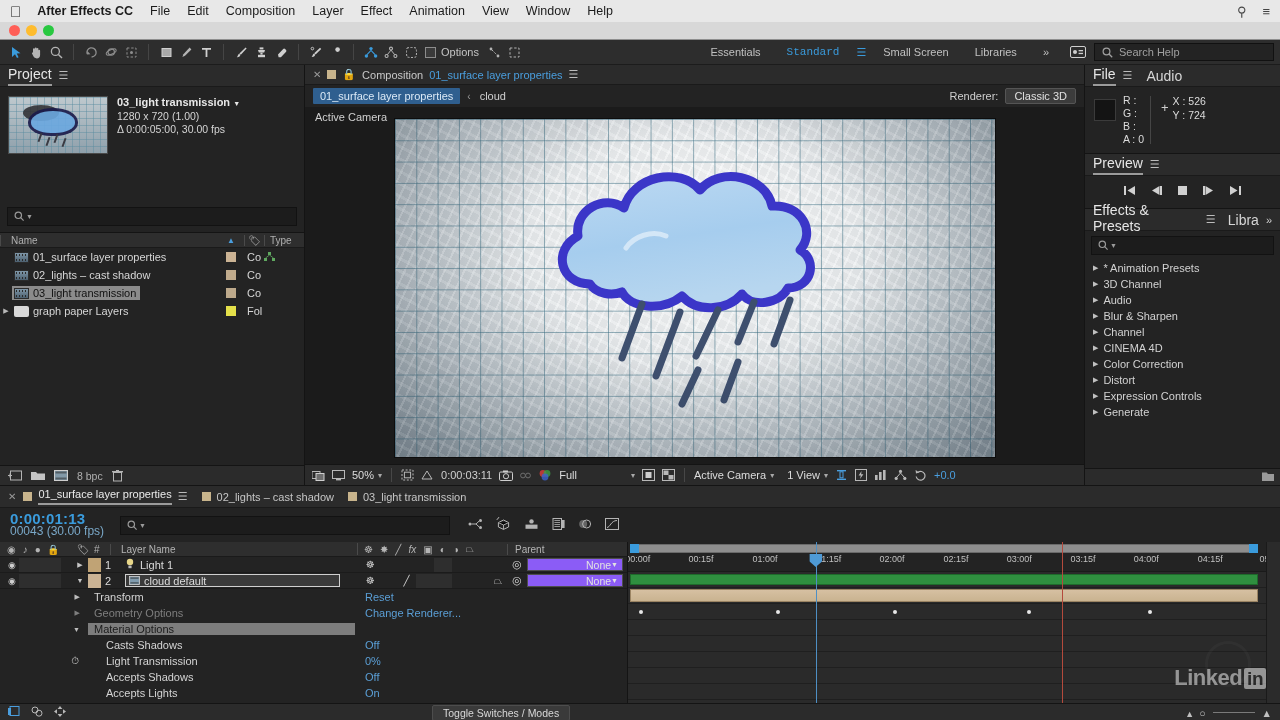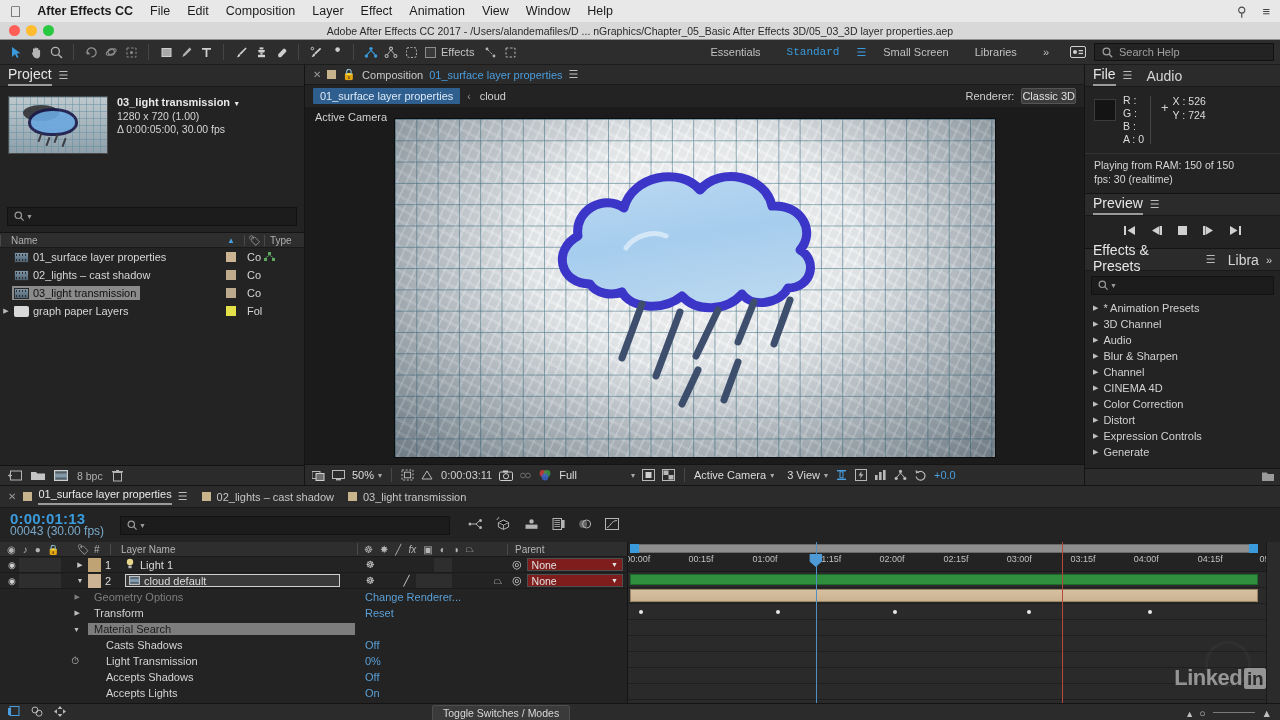--- a/index.html
+++ b/index.html
@@ -85,21 +85,21 @@
   .comphdr{ height:20px; background:#2b2b2b; display:flex; align-items:center; gap:6px; padding:0 8px; border-bottom:1px solid #1a1a1a; font-size:11px;}
   .comphdr .x{ color:#9a9a9a; font-size:10px;}
   .comphdr .sq{ width:9px;height:9px;background:#c8b48c;}
   .comphdr .lk{ color:#b49a6a; font-size:11px; font-weight:bold;}
   .comphdr .blue{ color:#4a9ede; }
   .crumbrow{ height:22px; display:flex; align-items:center; padding:0 8px; background:#232323; font-size:11px;}
   .crumb{ background:#2f5f8f; color:#dbe9f6; padding:2px 7px; border-radius:1px;}
   .crumb2{ color:#d0d0d0; margin-left:9px;}
   .crumbsep{ color:#9a9a9a; margin-left:7px; font-size:10px;}
   .rend{ margin-left:auto; display:flex; align-items:center; gap:7px; color:#cfcfcf;}
-  .rendbtn{ background:#3c3c3c; border:1px solid #555; padding:1px 0; border-radius:2px; color:#e0e0e0;}
+  .rendbtn{ background:#3c3c3c; border:1px solid #555; padding:1px 8px; border-radius:2px; color:#e0e0e0;}
   .viewport{ flex:1; background:#1b1b1b; display:flex; align-items:flex-start; justify-content:center; position:relative; padding-top:0; }
   .acam{ position:absolute; left:10px; top:4px; font-size:11px; color:#d0d0d0; }
   .stage{ width:600px; height:338px; margin-top:12px; position:relative; overflow:hidden;
      background:
       radial-gradient(ellipse at 50% 35%, #fdfdfd 0%, #e9ecee 38%, #c6ced3 70%, #9ba7ae 100%);
      box-shadow:0 0 0 1px #0d0d0d;}
   .stage .paper{ position:absolute; inset:0; opacity:.55;
      background-image:
        repeating-linear-gradient(115deg, rgba(255,255,255,.45) 0 2px, rgba(0,0,0,.03) 2px 9px),
        repeating-linear-gradient(28deg, rgba(255,255,255,.3) 0 3px, rgba(0,0,0,.035) 3px 11px);}
@@ -167,21 +167,21 @@
   .lrow .eyes .cell.dk{ background:#2e2e2e; }
   .lrow .tri{ width:16px; text-align:center; font-size:7px; color:#c6c6c6;}
   .lrow .lbl{ width:13px; height:14px; }
   .lrow .num{ width:20px; padding-left:4px; color:#dcdcdc;}
   .lrow .lname{ flex:1; display:flex; align-items:center; gap:5px; padding-left:4px;}
   .nameedit{ border:1px solid #cfcfcf; background:#3a3a3a; padding:0 3px; height:13px; display:flex; align-items:center; gap:4px; width:215px;}
   .lrow .switches{ width:150px; display:flex; align-items:center; gap:0; padding-left:4px;}
   .sw{ width:19px; height:14px; display:flex;align-items:center;justify-content:center;font-size:10px;color:#d0d0d0;}
   .sw.dk{ background:#2e2e2e;}
   .lrow .par{ width:120px; display:flex; align-items:center; gap:5px; padding-left:5px;}
-  .parsel{ background:#7f1d1d; border:1px solid #4e4e4e; height:13px; flex:1; display:flex; align-items:center; justify-content:space-between; padding:0 4px; font-size:10.5px; color:#e2e2e2; margin-right:4px;}
+  .parsel{ background:#8b5cf6; border:1px solid #4e4e4e; height:13px; flex:1; display:flex; align-items:center; justify-content:flex-end; padding:0 4px; font-size:10.5px; color:#e2e2e2; margin-right:4px;}
   .prow{ height:16px; display:flex; align-items:center; font-size:11px; }
   .prow .ind{ width:88px; display:flex; align-items:center; justify-content:flex-end; padding-right:4px; }
   .prow .pname{ width:267px; padding-left:6px; color:#d4d4d4;}
   .prow.sel .pname{ background:#7d7d7d; color:#1a1a1a;}
   .prow.dim .pname{ color:#7e7e7e;}
   .prow .pval{ flex:1; color:#5b9fd6; padding-left:10px;}
   .prow .tri{ font-size:7px; color:#bdbdbd; margin-right:4px;}
   .prow .tri.dim{ color:#7e7e7e;}
   .prow .stw{ margin-right:5px; color:#c4c4c4; font-size:10px;}
 
@@ -231,21 +231,20 @@
   <span class="ricon">⚲</span>
   <span class="ricon">≡</span>
 </div>
 
 <div class="titlebar">
   <div class="traffic">
     <i class="t-red"></i>
     <i class="t-yel"></i>
     <i class="t-grn"></i>
   </div>
-  <div class="titletext">Adobe After Effects CC 2017 - /Users/alandemafiles/D ... nGraphics/Chapter_05_Basic After Effects 3D/05_03_3D layer properties.aep</div>
 </div>
 
 <div class="aetool">
   <span class="tbtn sel">
     <svg width="11" height="13" viewBox="0 0 11 13">
         <path d="M1 1 L1 11 L4 8.3 L6 12 L7.6 11.2 L5.7 7.6 L9.5 7.3 Z" fill="#3a9bdc"></path>
       </svg>
   </span>
   <span class="tbtn">
     <svg width="13" height="13" viewBox="0 0 13 13">
@@ -344,21 +343,21 @@
         <path d="M7 4.1 L3.3 8.7 M7 4.1 L10.7 8.7" stroke="#b4b4b4" stroke-width="1"></path>
       </svg>
   </span>
   <span class="tbtn">
     <svg width="13" height="13" viewBox="0 0 13 13">
         <path d="M2 2 Q6.5 1 11 2 Q12 6.5 11 11 Q6.5 12 2 11 Q1 6.5 2 2z" fill="none" stroke="#b4b4b4" stroke-width="1" stroke-dasharray="2 1.5"></path>
       </svg>
   </span>
   <span class="snapwrap">
     <span class="snapbox"></span>
-    <span>Effects</span>
+    <span>Options</span>
   </span>
   <span class="tbtn" style="margin-left:6px">
     <svg width="13" height="13" viewBox="0 0 13 13">
         <circle cx="3" cy="3" r="1.4" fill="#b4b4b4"></circle>
         <circle cx="10" cy="10" r="1.4" fill="#b4b4b4"></circle>
         <path d="M4 4 L9 9" stroke="#b4b4b4" stroke-width="1" stroke-dasharray="2 1.4"></path>
       </svg>
   </span>
   <span class="tbtn">
     <svg width="13" height="13" viewBox="0 0 13 13">
@@ -644,21 +643,21 @@
             <rect x="1.5" y="1.5" width="5" height="4.5" fill="#b8b8b8"></rect>
             <rect x="6.5" y="6" width="5" height="4.5" fill="#b8b8b8"></rect>
           </svg>
       </span>
       <span class="fsep"></span>
       <span class="ddn">
         <span class="cv">Active Camera</span>
         <span class="ca">▾</span>
       </span>
       <span class="ddn" style="margin-left:6px">
-        <span class="cv">3 View</span>
+        <span class="cv">1 View</span>
         <span class="ca">▾</span>
       </span>
       <span class="ic" style="color:#4a9ede">
         <svg width="13" height="12" viewBox="0 0 13 12">
             <rect x="2" y="1" width="9" height="1.4" fill="#4a9ede"></rect>
             <rect x="2" y="9.6" width="9" height="1.4" fill="#4a9ede"></rect>
             <rect x="5" y="2.8" width="3" height="6" fill="none" stroke="#4a9ede"></rect>
           </svg>
       </span>
       <span class="ic">
@@ -708,24 +707,20 @@
           <div>A : 0</div>
         </div>
         <div class="vdiv"></div>
         <div class="xy">
           <span class="cross">+</span>
           <span>
             <div>X : 526</div>
             <div>Y : 724</div>
           </span>
         </div>
-      </div>
-      <div class="raminfo">
-        <div>Playing from RAM: 150 of 150</div>
-        <div>fps: 30 (realtime)</div>
       </div>
     </div>
 
     <div class="prevpanel">
       <div class="panelhdr">
         <span class="ptab on">Preview</span>
         <span class="ham">☰</span>
       </div>
       <div class="prevbtns">
         <span>
@@ -1001,39 +996,39 @@
         </span>
         <span class="par">
           <span>◎</span>
           <span class="parsel">
             <span>None</span>
             <span style="font-size:7px">▼</span>
           </span>
         </span>
       </div>
 
+      <div class="prow">
+        <span class="ind">
+            <span class="tri">▶</span>
+          </span>
+        <span class="pname">Transform</span>
+        <span class="pval">Reset</span>
+      </div>
       <div class="prow dim">
         <span class="ind">
             <span class="tri dim">▶</span>
           </span>
         <span class="pname">Geometry Options</span>
         <span class="pval">Change Renderer...</span>
       </div>
-      <div class="prow">
-        <span class="ind">
-            <span class="tri">▶</span>
-          </span>
-        <span class="pname">Transform</span>
-        <span class="pval">Reset</span>
-      </div>
       <div class="prow sel">
         <span class="ind">
             <span class="tri">▼</span>
           </span>
-        <span class="pname">Material Search</span>
+        <span class="pname">Material Options</span>
         <span class="pval"></span>
       </div>
       <div class="prow">
         <span class="ind"></span>
         <span class="pname" style="padding-left:18px">Casts Shadows</span>
         <span class="pval">Off</span>
       </div>
       <div class="prow">
         <span class="ind">
             <span class="stw">⏱</span>

